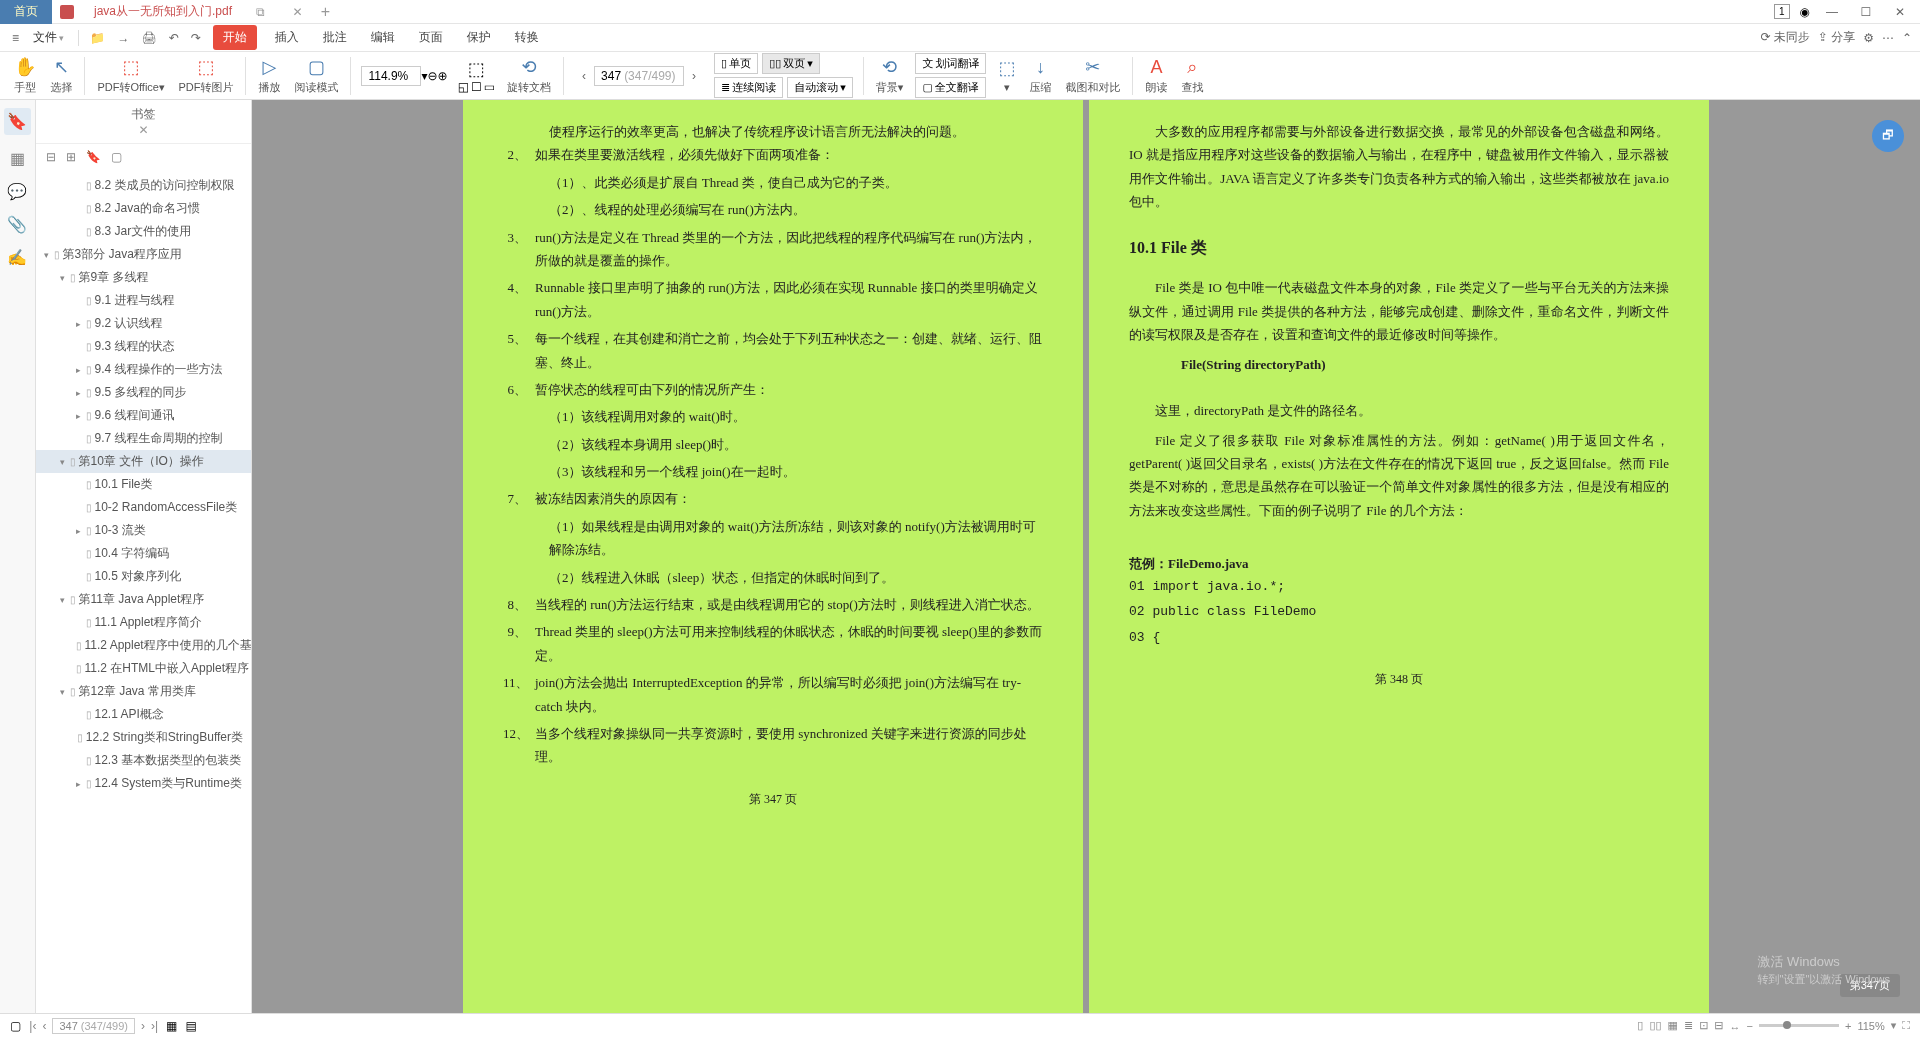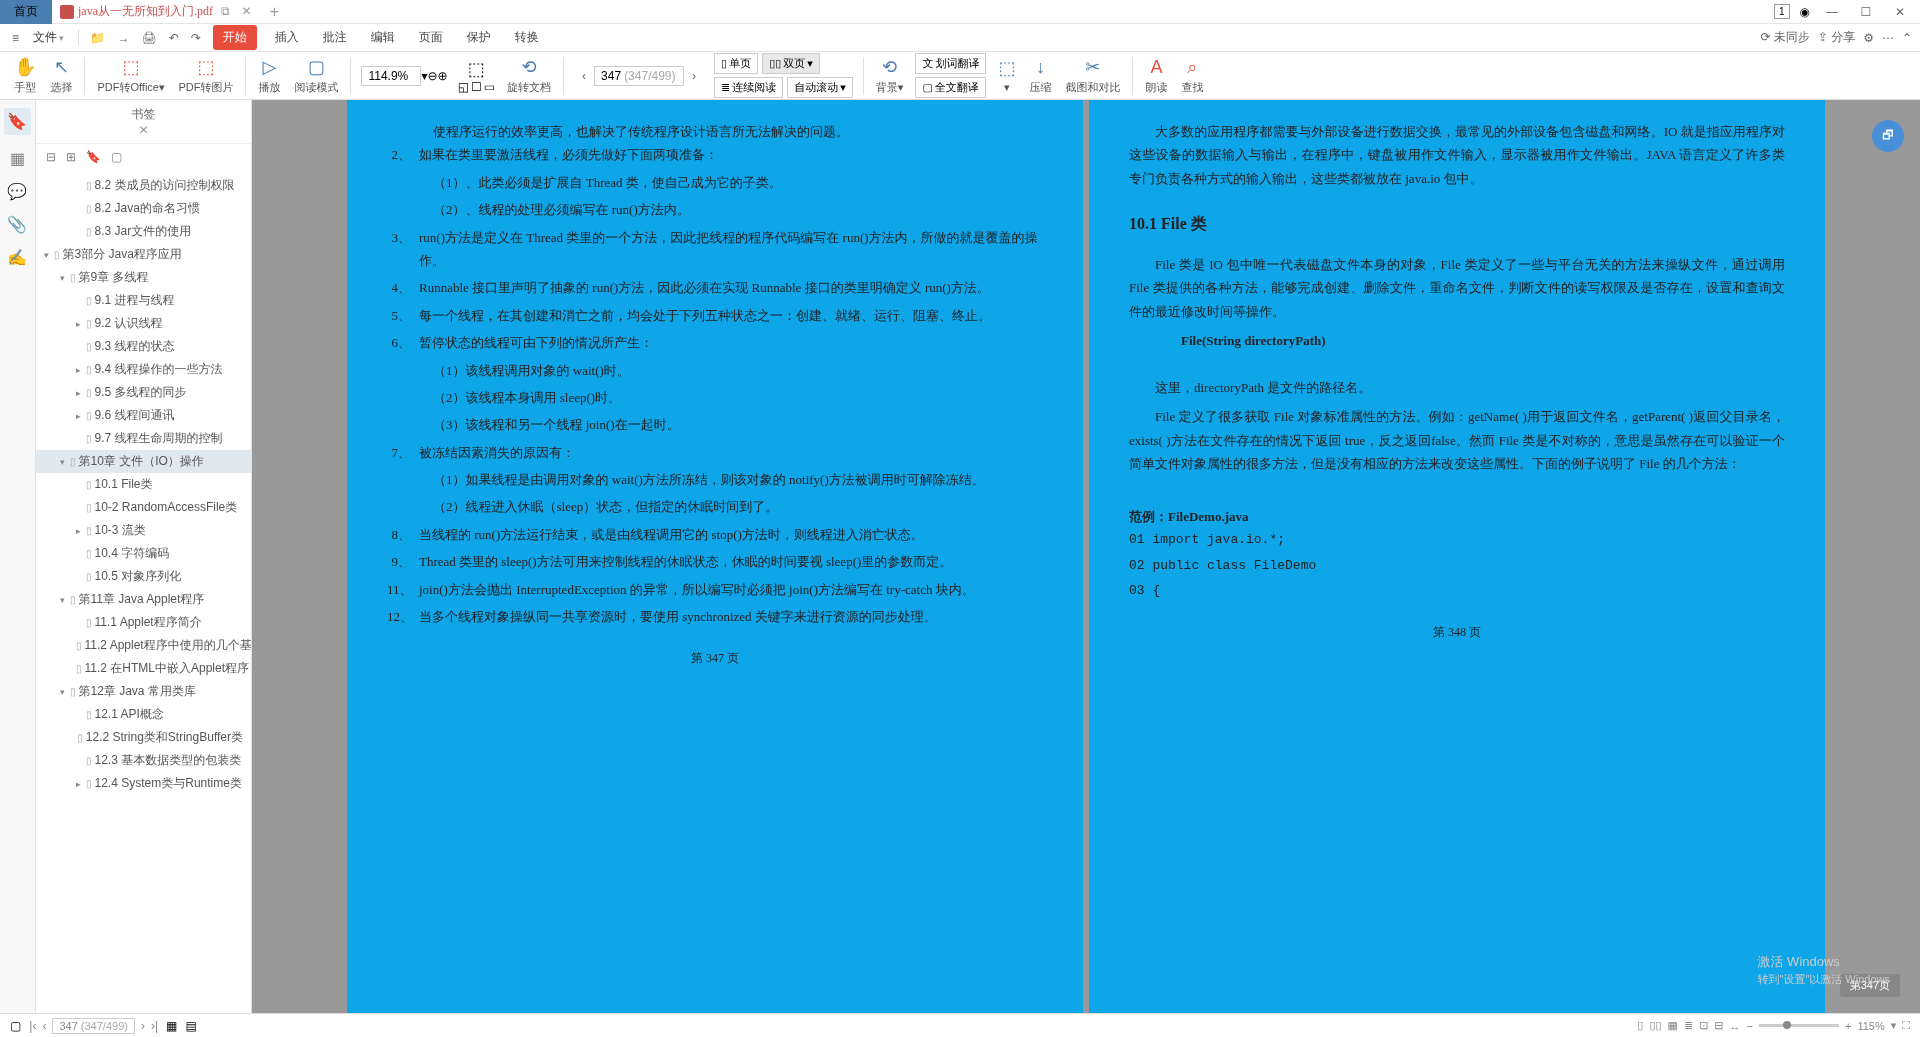--- a/index.html
+++ b/index.html
@@ -1,21 +1,21 @@
 <!DOCTYPE html>
 <html><head>
   <meta charset="utf-8">
   <style>
     * { margin: 0; padding: 0; box-sizing: border-box; }
     body { font-family: "Microsoft YaHei", sans-serif; font-size: 12px; background: #f5f5f5; overflow: hidden; }
     
     
     .title-bar { height: 24px; background: #fff; display: flex; align-items: center; border-bottom: 1px solid #e5e5e5; }
-    .home-tab { background: #4a7db0; color: #000000; padding: 4px 14px; font-size: 12px; height: 24px; display: flex; align-items: center; }
-    .file-tab { display: flex; align-items: center; padding: 0 8px; height: 24px; color: #c94f4f; gap: 4px; font-family: Liberation Serif, serif; }
+    .home-tab { background: #4a7db0; color: #fef9c3; padding: 4px 14px; font-size: 12px; height: 24px; display: flex; align-items: center; }
+    .file-tab { display: flex; align-items: center; padding: 0 8px; height: 24px; color: #c94f4f; gap: 20px; }
     .file-tab-icon { width: 14px; height: 14px; background: #c94f4f; border-radius: 2px; }
     .tab-close { margin-left: 8px; color: #999; cursor: pointer; }
     .tab-restore { margin-left: 4px; color: #999; }
     .new-tab { padding: 0 10px; color: #999; font-size: 16px; cursor: pointer; }
     .title-spacer { flex: 1; }
     .title-right { display: flex; align-items: center; gap: 10px; padding-right: 8px; }
     .win-btn { width: 24px; height: 24px; display: flex; align-items: center; justify-content: center; color: #666; cursor: pointer; }
     
     
     .menu-bar { height: 28px; background: #fff; display: flex; align-items: center; padding: 0 8px; gap: 4px; border-bottom: 1px solid #e5e5e5; }
@@ -62,21 +62,21 @@
     .bm-item.selected { background: #e0e8f0; }
     .bm-arrow { width: 10px; font-size: 9px; color: #888; }
     .bm-book-icon { color: #aaa; margin-right: 3px; font-size: 10px; }
     .bm-indent-0 { padding-left: 8px; }
     .bm-indent-1 { padding-left: 24px; }
     .bm-indent-2 { padding-left: 40px; }
     
     
     .doc-view { flex: 1; background: #999; display: flex; justify-content: center; overflow: auto; position: relative; padding: 0 4px; }
     .doc-pages { display: flex; gap: 6px; }
-    .doc-page { width: 736px; background: #0ea5e9; padding: 20px 40px 20px 40px; font-size: 13px; color: #222; line-height: 1.8; font-family: "SimSun", serif; position: relative; }
+    .doc-page { width: 620px; background: #bef264; padding: 20px 40px 20px 40px; font-size: 13px; color: #222; line-height: 1.8; font-family: "SimSun", serif; position: relative; }
     .page-num-footer { text-align: center; margin-top: 20px; font-size: 12px; }
     .doc-list-item { display: flex; margin-bottom: 4px; }
     .doc-list-num { width: 32px; flex-shrink: 0; text-align: right; padding-right: 8px; }
     .doc-list-content { flex: 1; }
     .doc-sub-item { padding-left: 14px; }
     .section-title { font-size: 16px; font-weight: bold; margin: 20px 0 14px 0; font-family: Liberation Serif, serif; }
     .doc-para { text-indent: 2em; margin-bottom: 6px; text-align: justify; }
     .code-line { font-family: "Courier New", monospace; margin-bottom: 2px; }
     .example-label { font-weight: bold; }
     

